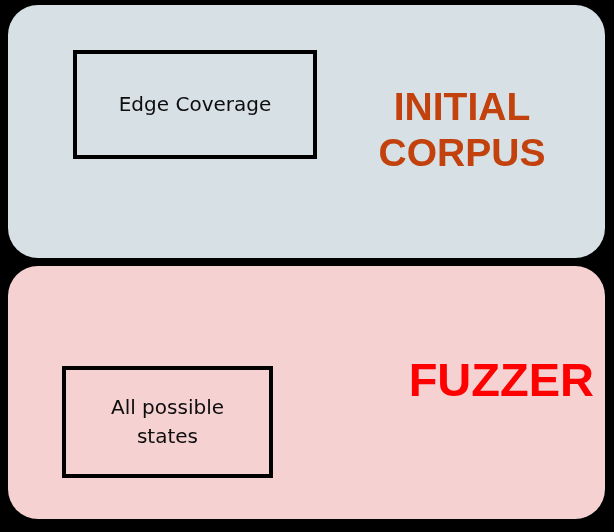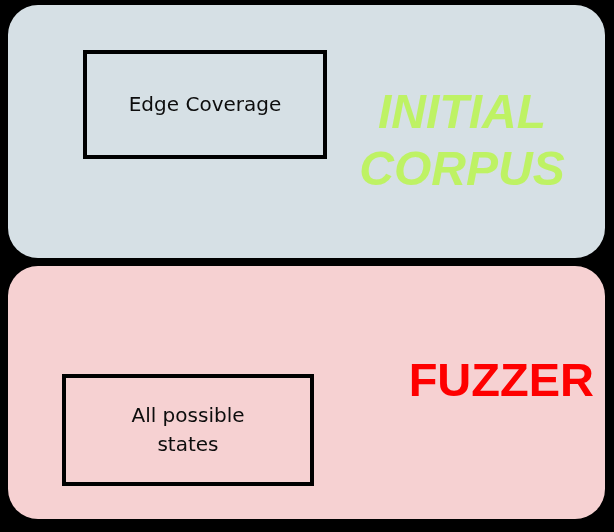--- a/index.html
+++ b/index.html
@@ -52,23 +52,22 @@
     text-align: center;
     line-height: 1.18;
     letter-spacing: 0px;
     white-space: pre-line;
   }
 
   #caption-initial-corpus {
     left: 330px;
     top: 84px;
     width: 264px;
-    font-size: 48px;
-    color: #bef264;
-    font-style: italic;
+    font-size: 39px;
+    color: #c2410c;
   }
 
   #caption-fuzzer {
     left: 330px;
     top: 352px;
     width: 264px;
     font-size: 47px;
     color: #fe0000;
     text-align: right;
   }
@@ -88,39 +87,39 @@
   .item-box .item-label {
     font-family: "DejaVu Sans", sans-serif;
     font-size: 20px;
     line-height: 1.45;
     color: #0d0d0d;
     white-space: pre-line;
     padding: 0 6px;
   }
 
   #box-edge-coverage {
-    left: 83px;
+    left: 73px;
     top: 50px;
     width: 244px;
     height: 109px;
   }
 
   
   #box-complete-path-coverage {
     left: 66px;
     top: 205px;
     width: 244px;
     height: 115px;
     z-index: 3;
   }
 
   #box-all-possible-states {
     left: 62px;
-    top: 374px;
-    width: 252px;
+    top: 366px;
+    width: 211px;
     height: 112px;
   }
 
   
   #panel-divider {
     position: absolute;
     left: 0px;
     top: 258px;
     width: 614px;
     height: 8px;

